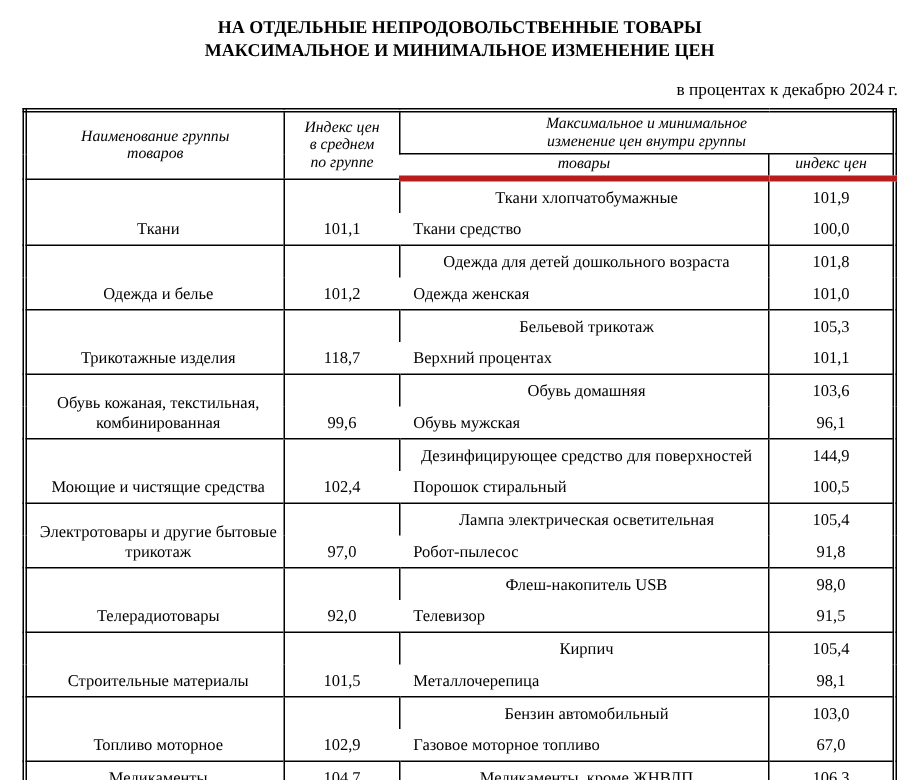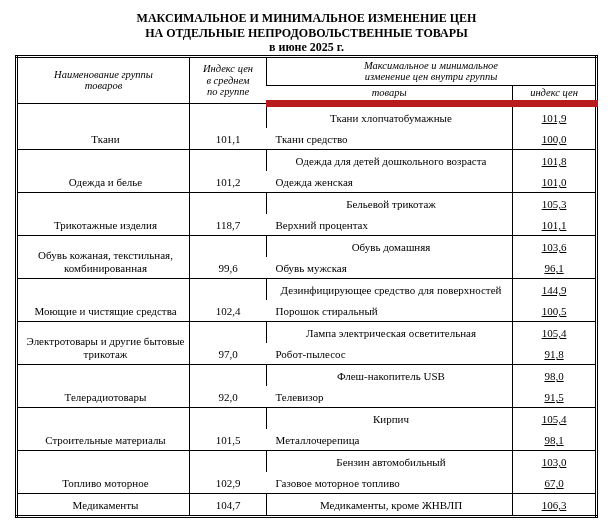--- a/index.html
+++ b/index.html
@@ -53,21 +53,21 @@
     white-space: pre-line;
   }
   .price-table th, .price-table td {
     border-left: 1px solid #000000;
   }
   .price-table th:first-child, .price-table td:first-child {
     border-left: none;
   }
   th.h-group, th.h-avg { border-bottom: 1px solid #000000; }
   th.h-minmax { border-bottom: 1px solid #000000; height: 21px; }
-  tr.h-sub th { border-bottom: 7px solid #b91c1c; height: 13px; padding: 0 4px 1px 4px; }
+  tr.h-sub th { border-bottom: 4px solid #b91c1c; height: 13px; padding: 0 4px 1px 4px; }
 
   .price-table td {
     vertical-align: bottom;
     line-height: 1.18;
   }
   tr.g-first td { border-top: 1px solid #000000; text-align: center; }
   td.c-name {
     text-align: left;
     padding: 2px 4px 3px 8px;
   }
@@ -77,34 +77,33 @@
   }
   td.c-good {
     text-align: left;
     padding: 2px 6px 3px 9px;
     height: 16px;
   }
   td.c-gidx {
     text-align: center;
     padding: 2px 4px 3px 4px;
     height: 16px;
-    text-decoration: underline;
   }
 </style>
 </head>
 <body>
 
 <div class="page">
 
   <div class="title-block">
+    <div>НА ОТДЕЛЬНЫЕ НЕПРОДОВОЛЬСТВЕННЫЕ ТОВАРЫ</div>
     <div>МАКСИМАЛЬНОЕ И МИНИМАЛЬНОЕ ИЗМЕНЕНИЕ ЦЕН</div>
-    <div>НА ОТДЕЛЬНЫЕ НЕПРОДОВОЛЬСТВЕННЫЕ ТОВАРЫ</div>
-    <div>в июне 2025 г.</div>
   </div>
 
+  <div class="subtitle-note">в процентах к декабрю 2024 г.</div>
 
   <table class="price-table">
     <colgroup>
       <col class="c1">
         <col class="c2">
         <col class="c3">
         <col class="c4">
     </colgroup>
     <thead>
       <tr>

